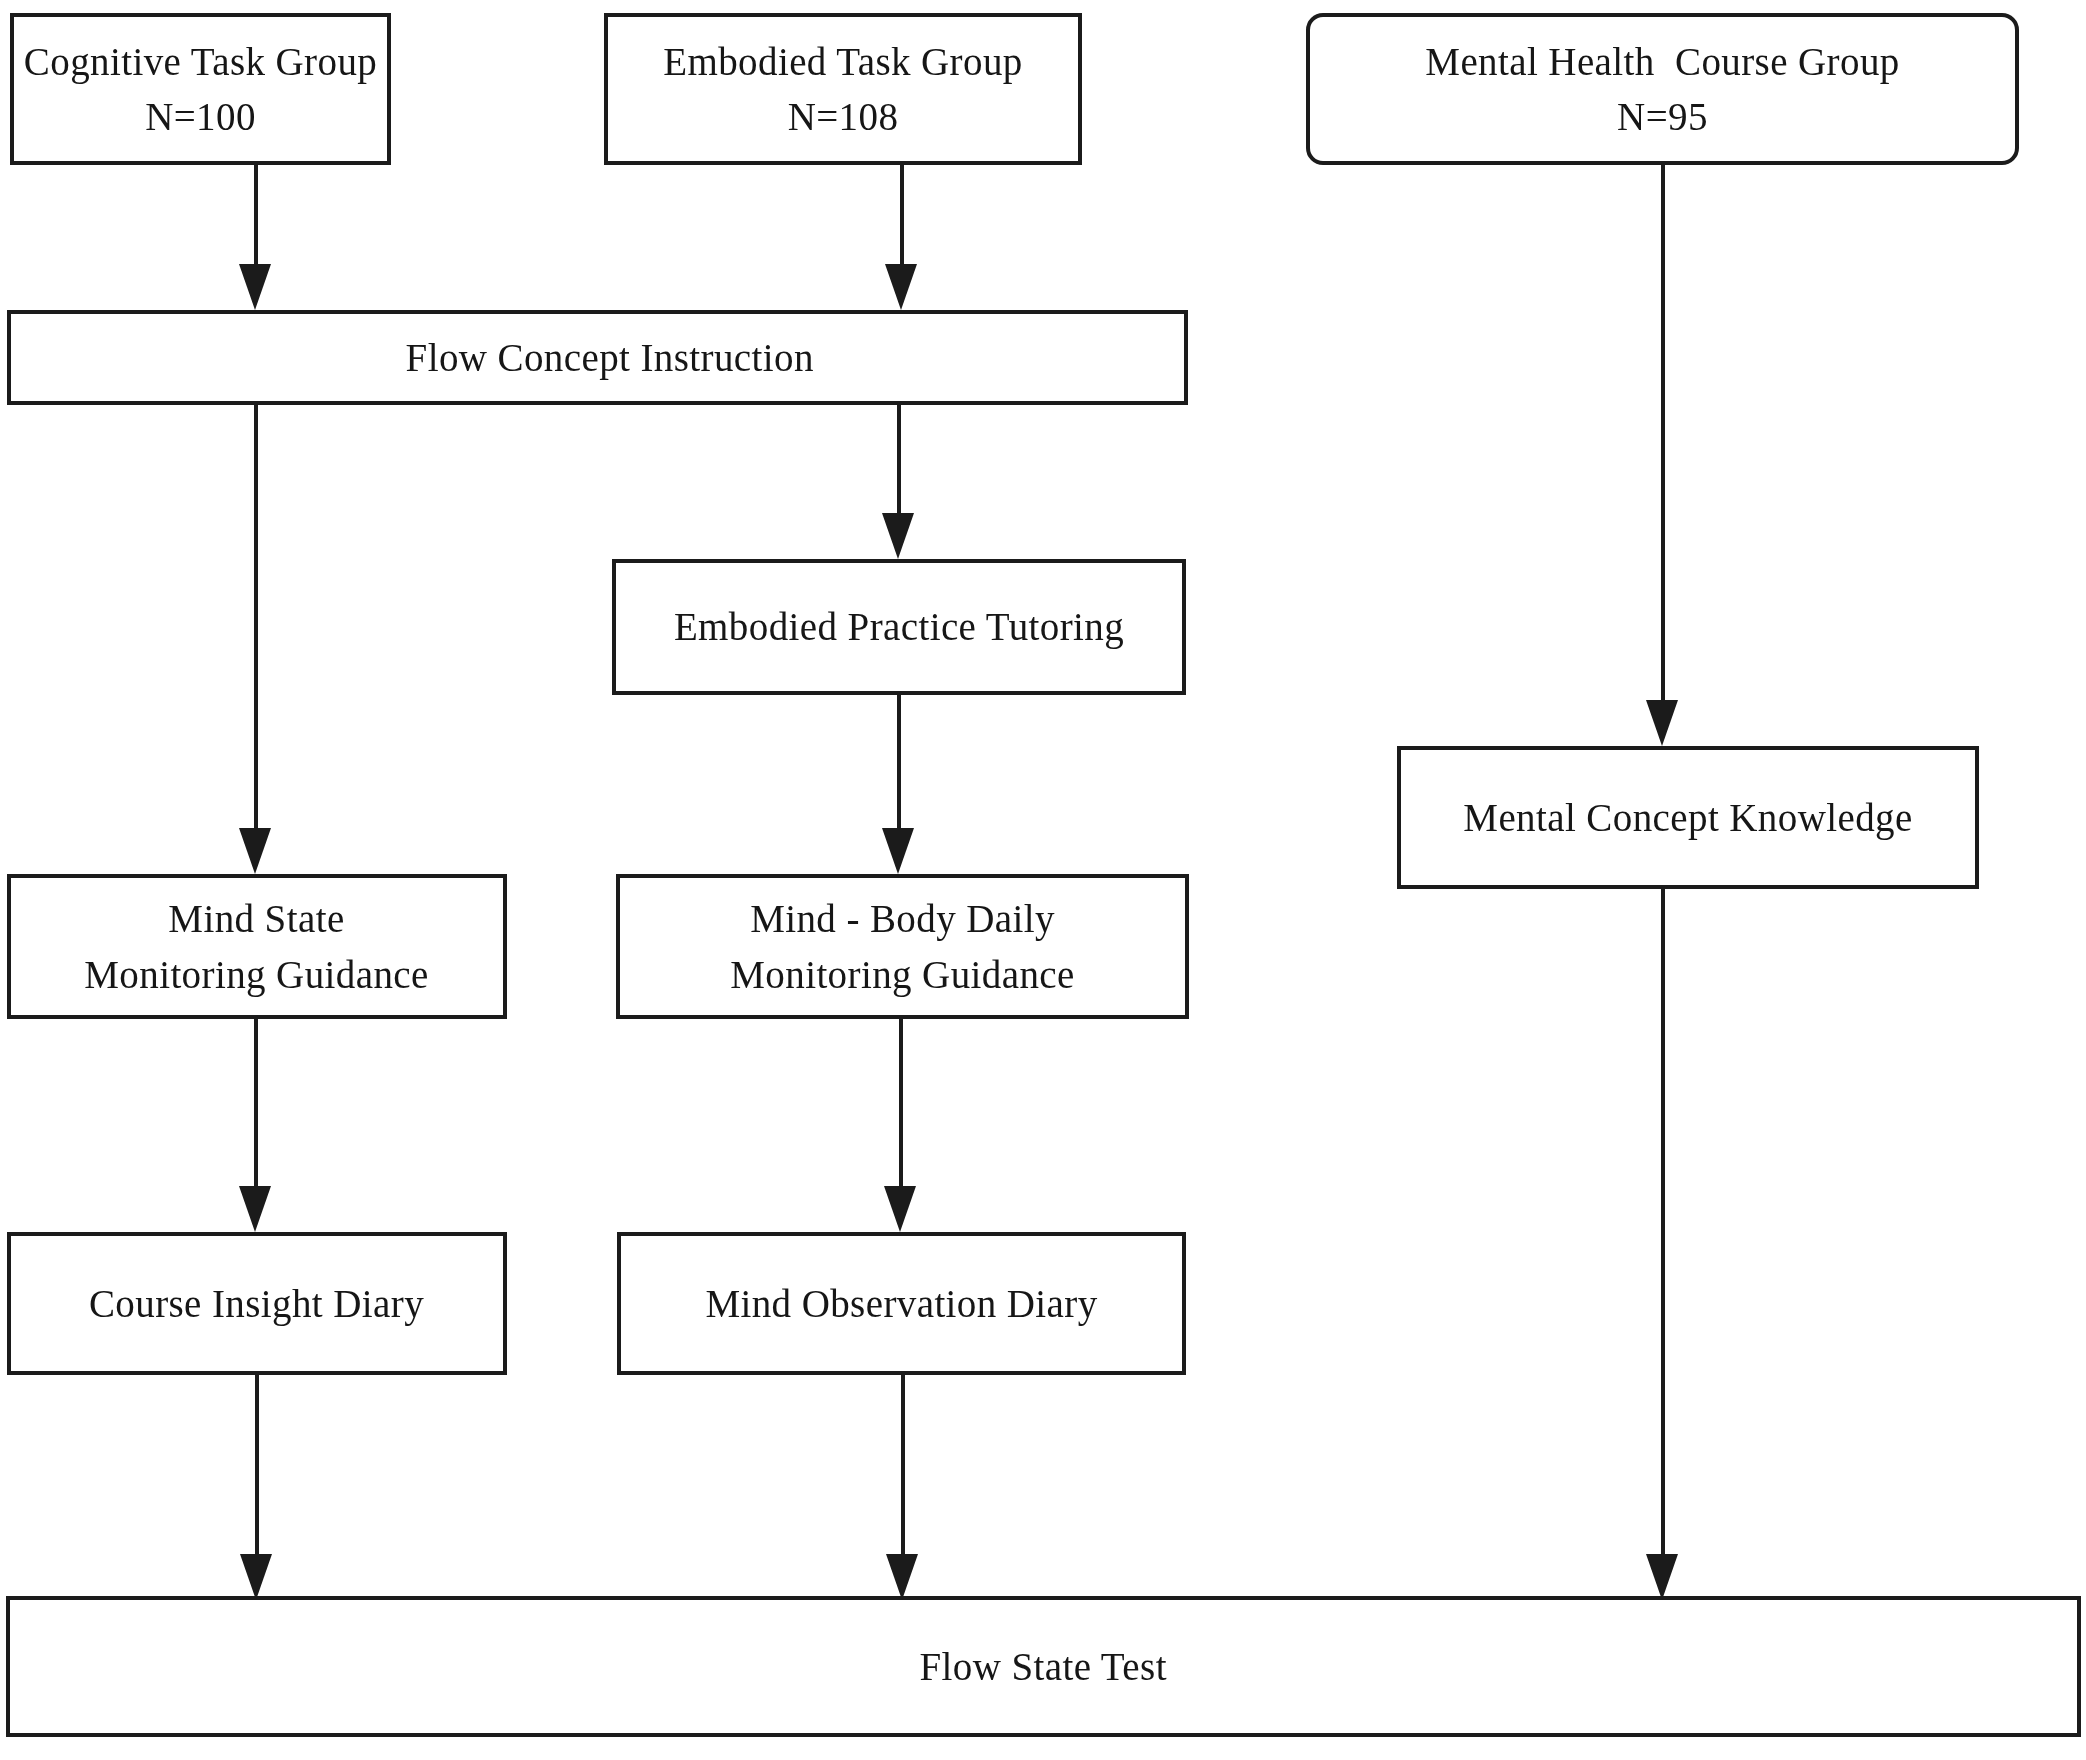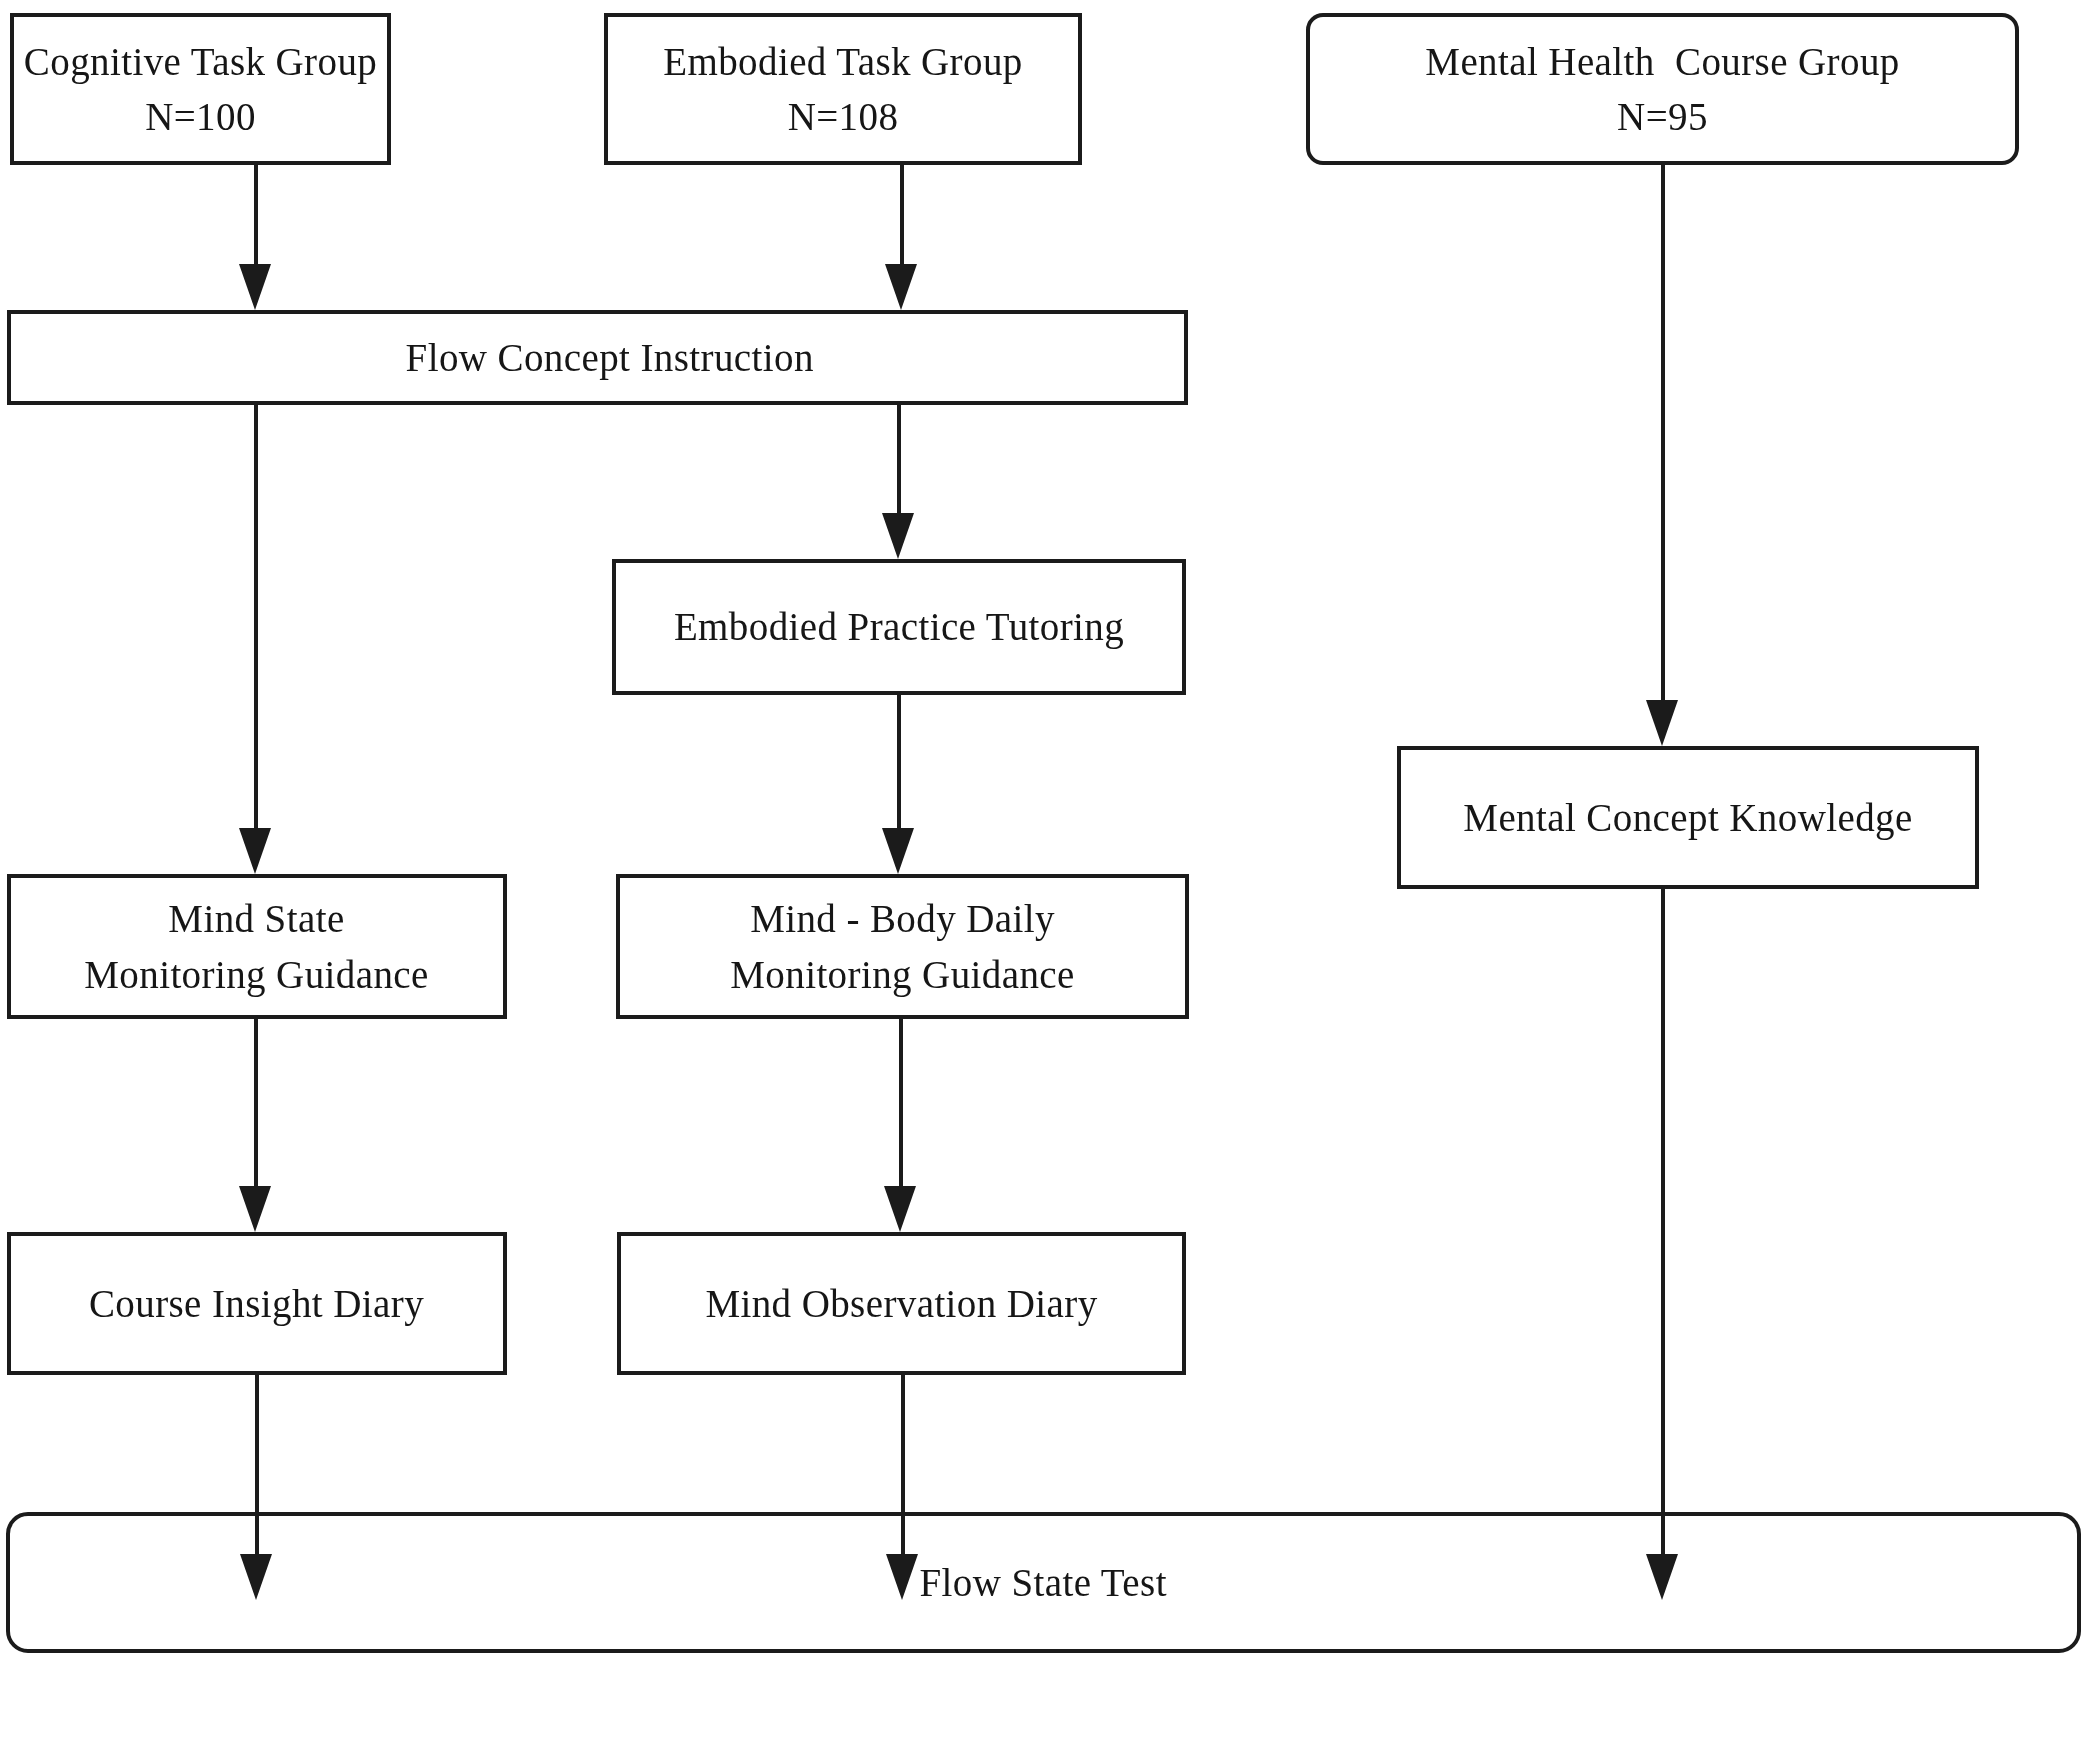--- a/index.html
+++ b/index.html
@@ -89,21 +89,21 @@
   </div>
 
   <div class="node" style="left:6.5px; top:1232px; width:500px; height:143px;">
     <span class="label">Course Insight Diary</span>
   </div>
 
   <div class="node" style="left:617px; top:1232px; width:569px; height:143px;">
     <span class="label">Mind Observation Diary</span>
   </div>
 
-  <div class="node" style="left:5.7px; top:1512px; width:2075px; height:141px;border-radius:22px;">
+  <div class="node" style="left:5.7px; top:1596px; width:2075px; height:141px;">
     <span class="label">Flow State Test</span>
   </div>
 
   <div class="vline" style="left:254px; top:165px; height:106px;"></div>
   <div class="ahead" style="left:239px; top:264px;"></div>
 
   <div class="vline" style="left:900px; top:165px; height:106px;"></div>
   <div class="ahead" style="left:885px; top:264px;"></div>
 
   <div class="vline" style="left:1661px; top:165px; height:542px;"></div>

